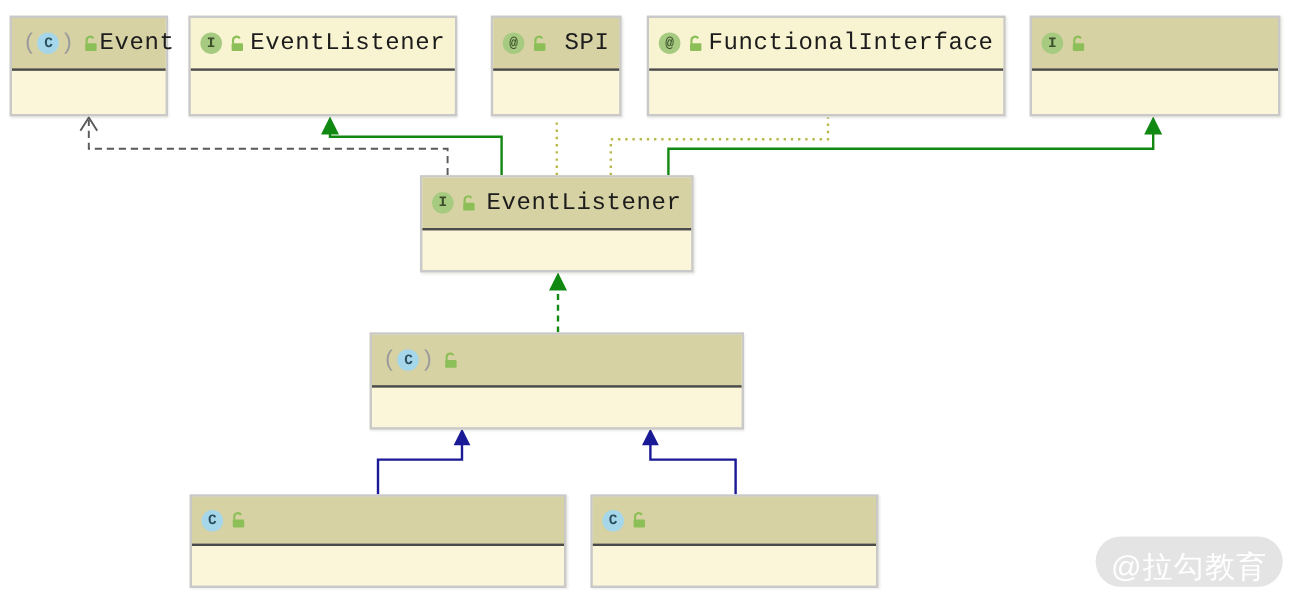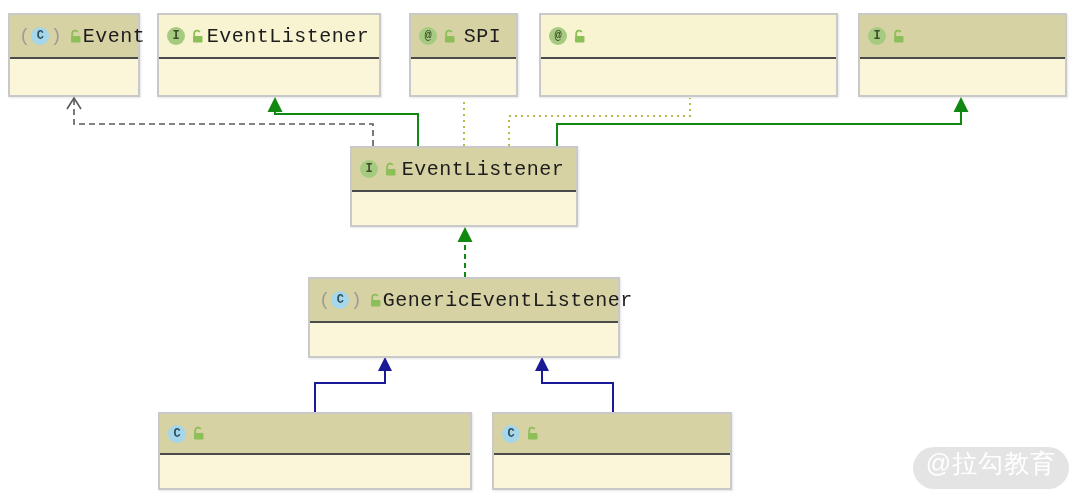--- a/index.html
+++ b/index.html
@@ -28,24 +28,24 @@
   .hdr.dark{background:var(--hdr-dark);} .hdr.light{background:var(--hdr-light);}
   .bdy{flex:1;}
   .icons{display:flex;align-items:center;flex:none;}
   .badge{display:inline-flex;align-items:center;justify-content:center;flex:none;
          width:18px;height:18px;border-radius:50%;font-size:12px;font-weight:bold;line-height:1;}
   .badge.blue{background:var(--icon-blue);color:#2c4f5e;}
   .badge.green{background:var(--icon-green);color:#3c4e2a;}
   .paren{color:#9c9c9c;font-size:19px;line-height:1;padding:0 1px;}
   .lock{margin-left:5px;flex:none;}
   .lock path{stroke:var(--lock);} .lock rect{fill:var(--lock);}
-  .label{flex:1;text-align:center;font-size:20px;color:#1c1c1c;white-space:nowrap;letter-spacing:0.5px;}
+  .label{flex:1;text-align:right;font-size:20px;color:#1c1c1c;white-space:nowrap;letter-spacing:0.5px;}
   .label.blue-label{color:var(--dubbo-blue);}
   .watermark{position:absolute;left:913px;top:447px;width:156px;height:42px;border-radius:21px;
-             background:var(--wm-bg);display:flex;align-items:flex-start;justify-content:center;}
+             background:var(--wm-bg);display:flex;align-items:flex-end;justify-content:center;}
   .watermark span{color:var(--wm-text);font-size:25px;letter-spacing:1px;
              font-family:"Liberation Sans","DejaVu Sans",sans-serif;}
 </style>
 </head>
 <body>
 
 <div class="canvas">
 
   <svg class="edges" width="1078" height="503" viewBox="0 0 1078 503">
 
@@ -118,20 +118,21 @@
 
   <div class="node" style="left:539px;top:13px;width:299px;height:84px">
     <div class="hdr light">
       <span class="icons">
         <span class="badge green">@</span>
         <svg class="lock" width="15" height="15" viewBox="0 0 15 15">
           <path d="M4.2 7.2 V4.6 a3 3 0 0 1 5.6 -1.5" fill="none" stroke-width="1.8"></path>
           <rect x="3" y="7" width="9.5" height="6.5" rx="1"></rect>
         </svg>
       </span>
+      <span class="label">FunctionalInterface</span>
     </div>
     <div class="bdy"></div>
   </div>
 
   <div class="node" style="left:858px;top:13px;width:209px;height:84px">
     <div class="hdr dark">
       <span class="icons">
         <span class="badge green">I</span>
         <svg class="lock" width="15" height="15" viewBox="0 0 15 15">
           <path d="M4.2 7.2 V4.6 a3 3 0 0 1 5.6 -1.5" fill="none" stroke-width="1.8"></path>
@@ -160,21 +161,20 @@
     <div class="hdr dark">
       <span class="icons">
         <span class="paren">(</span>
         <span class="badge blue">C</span>
         <span class="paren">)</span>
         <svg class="lock" width="15" height="15" viewBox="0 0 15 15">
           <path d="M4.2 7.2 V4.6 a3 3 0 0 1 5.6 -1.5" fill="none" stroke-width="1.8"></path>
           <rect x="3" y="7" width="9.5" height="6.5" rx="1"></rect>
         </svg>
       </span>
-      <span class="label">GenericEventListener</span>
     </div>
     <div class="bdy"></div>
   </div>
 
   <div class="node short" style="left:158px;top:412px;width:314px;height:78px">
     <div class="hdr dark">
       <span class="icons">
         <span class="badge blue">C</span>
         <svg class="lock" width="15" height="15" viewBox="0 0 15 15">
           <path d="M4.2 7.2 V4.6 a3 3 0 0 1 5.6 -1.5" fill="none" stroke-width="1.8"></path>

